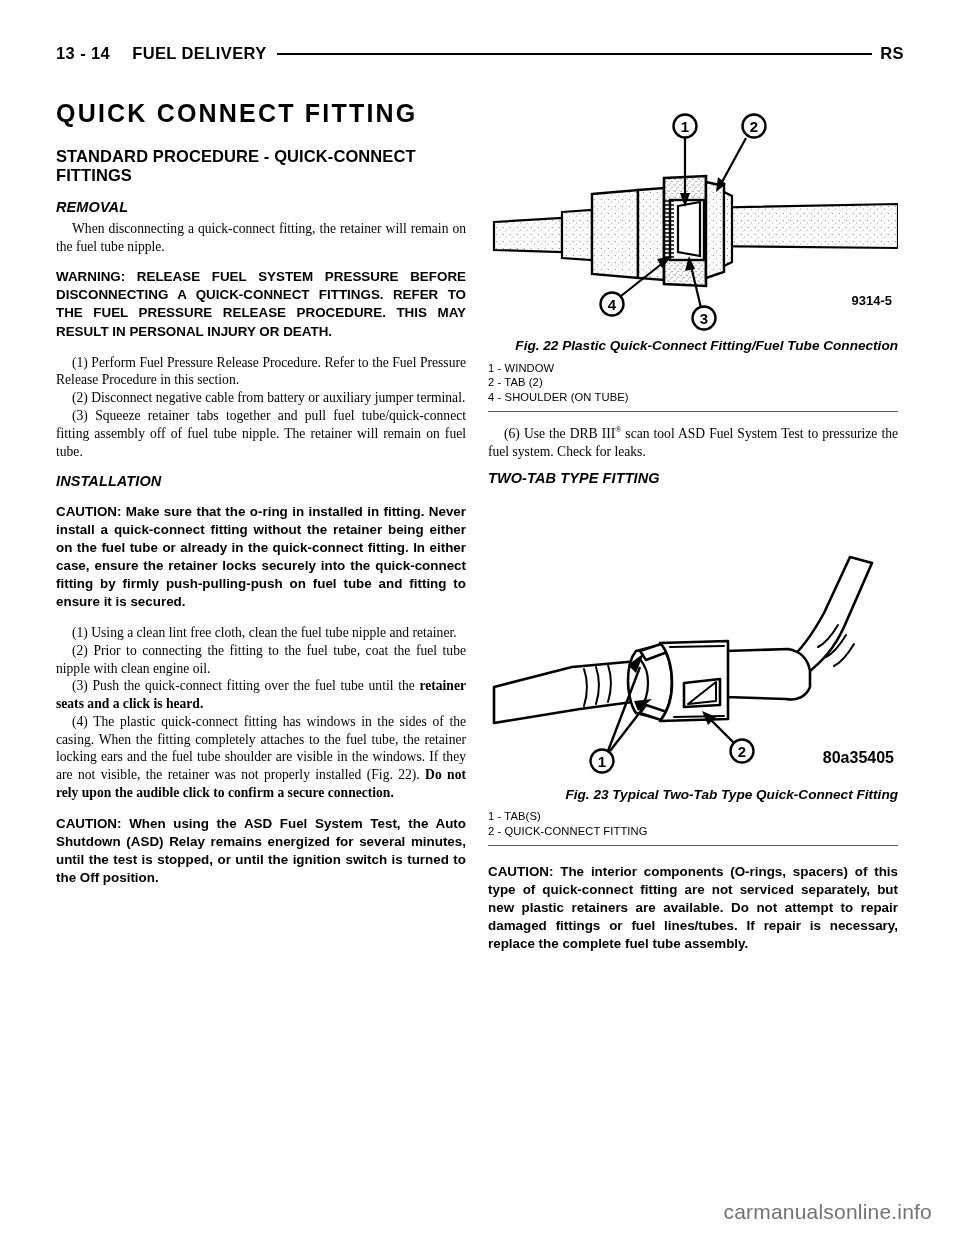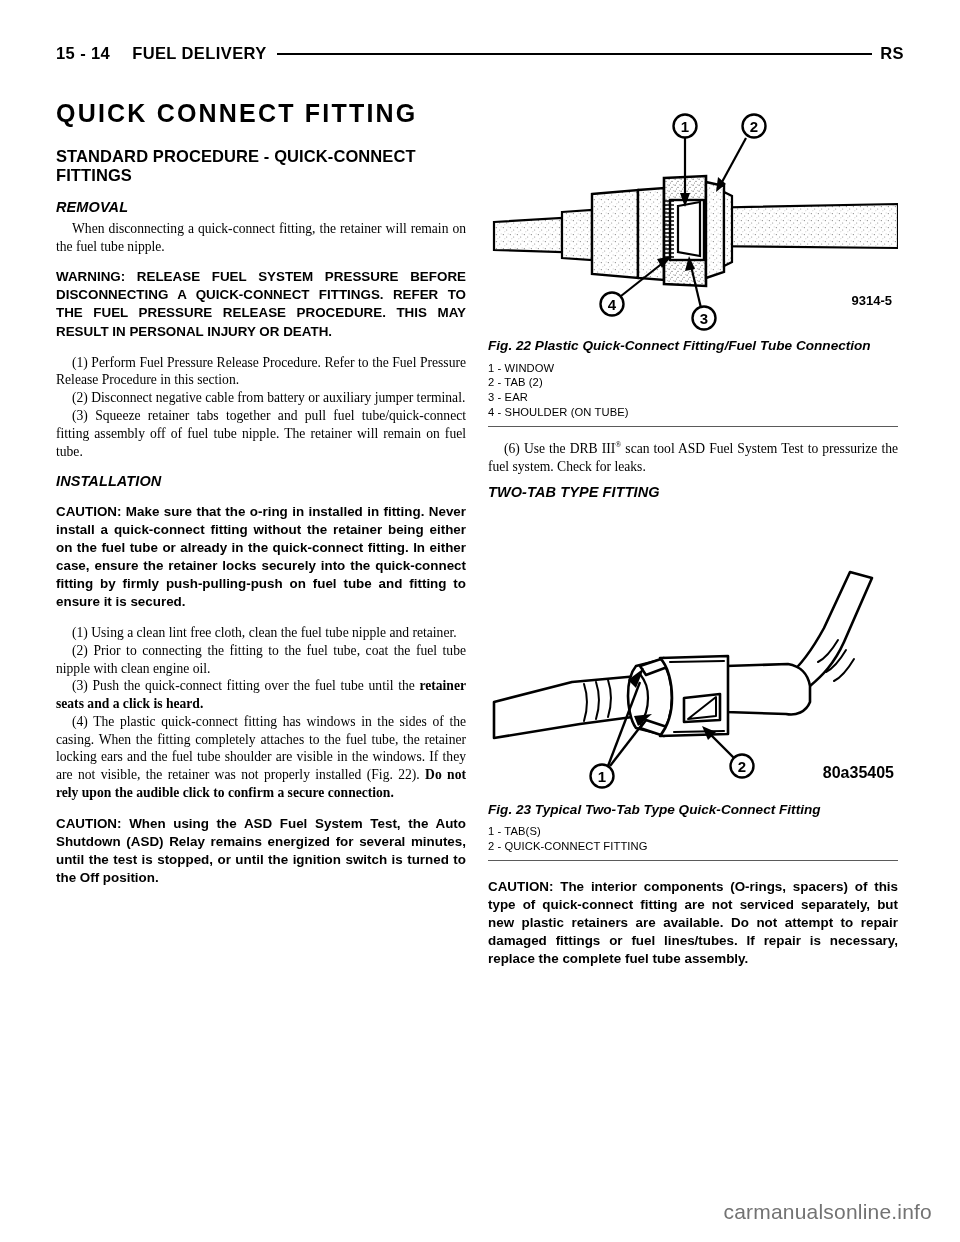--- a/index.html
+++ b/index.html
@@ -111,21 +111,21 @@
   .fig-art {
     position: relative;
     width: 410px;
     background: #fff;
   }
   .fig-cap {
     font-family: "Liberation Sans", "DejaVu Sans", sans-serif;
     font-weight: bold;
     font-style: italic;
     font-size: 13.6px;
-    text-align: left;
+    text-align: right;
     line-height: 1.22;
     margin: 6px 0 0 0;
   }
   .fig-legend {
     font-family: "Liberation Sans", "DejaVu Sans", sans-serif;
     font-size: 11.2px;
     line-height: 1.32;
     margin: 6px 0 0 0;
     letter-spacing: 0.1px;
   }
@@ -154,21 +154,21 @@
     white-space: nowrap;
   }
   svg { display: block; }
 </style>
 </head>
 <body>
 
 <div class="page">
 
   <div class="header">
-    <span class="hdr-folio">15 - 14</span>
+    <span class="hdr-folio">13 - 14</span>
     <span class="hdr-section">FUEL DELIVERY</span>
     <span class="hdr-rule"></span>
     <span class="hdr-code">RS</span>
   </div>
 
   <div class="col col-left">
 
     <h1 class="doc-title">QUICK CONNECT FITTING</h1>
 
     <h2 class="sec">STANDARD PROCEDURE - QUICK-CONNECT FITTINGS</h2>
@@ -302,21 +302,20 @@
           </g>
         </svg>
         <span class="fig-id" style="right:6px; bottom:24px;">9314-5</span>
       </div>
 
       <p class="fig-cap">Fig. 22 Plastic Quick-Connect Fitting/Fuel Tube Connection</p>
 
       <div class="fig-legend">
         <div>1 - WINDOW</div>
         <div>2 - TAB (2)</div>
-        <div>3 - EAR</div>
         <div>4 - SHOULDER (ON TUBE)</div>
       </div>
       <div class="fig-rule"></div>
     </div>
 
     <div class="gap"></div>
 
     <p class="body ind"><span>(6) Use the DRB III</span><sup class="reg">®</sup><span> scan tool ASD Fuel System Test to pressurize the fuel system. Check for leaks.</span></p>
 
     <div class="gap-sm"></div>

